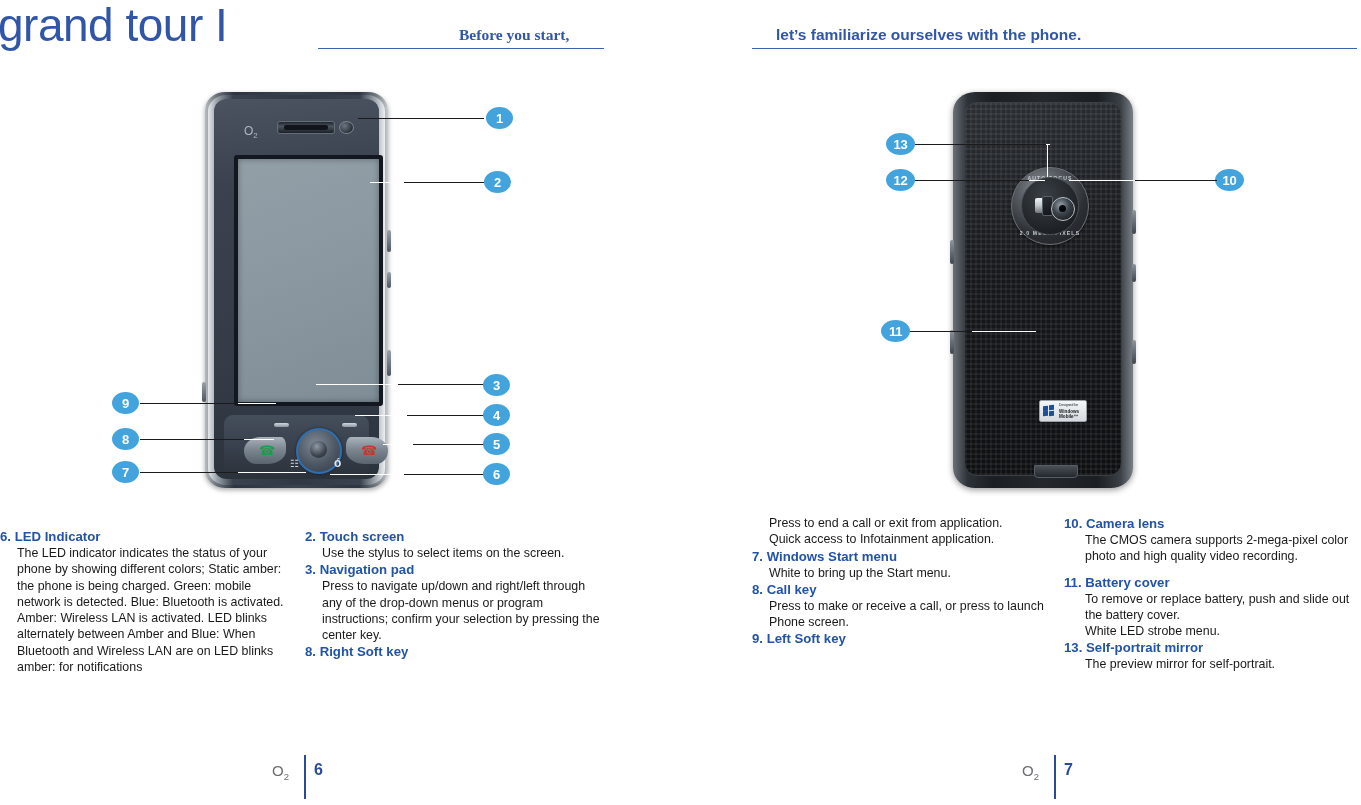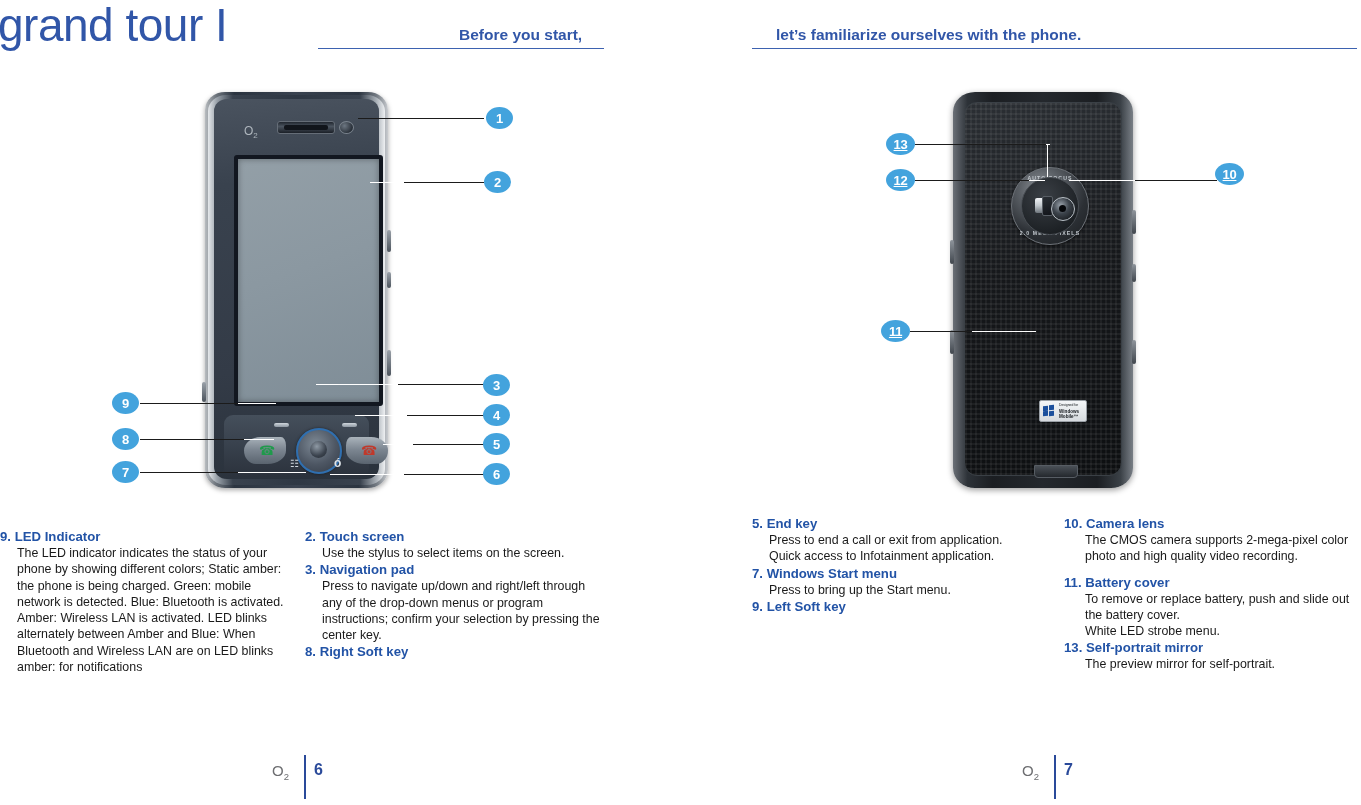--- a/index.html
+++ b/index.html
@@ -17,21 +17,21 @@
     font-size:46px;color:#3156a8;font-weight:400;letter-spacing:-0.5px;
     white-space:nowrap;
   }
   .hdr-rule{position:absolute;height:0;border-top:1.6px solid #3d62b0;}
   .rule-a{left:318px;top:48px;width:286px;}
   .rule-b{left:752px;top:48px;width:605px;}
   .hdr-sub{
     position:absolute;font-size:15.5px;font-weight:bold;color:#3156a8;
     white-space:nowrap;
   }
-  .sub-a{left:459px;top:26px;}
+  .sub-a{left:459px;top:26px;font-family:Liberation Serif, serif;}
   .sub-b{left:752px;top:26px;margin-left:24px;}
 
   
   .txtcol{position:absolute;font-size:12.4px;line-height:16.4px;color:#1a1a1a;}
   .entry{margin:0 0 0 0;}
   .entry h4{
     margin:0;font-size:13.2px;font-weight:bold;color:#2253a6;
     line-height:17px;letter-spacing:0px;
   }
   .entry p{
@@ -64,21 +64,21 @@
   .foot-l{left:272px;}
   .foot-r{left:1022px;}
 
   
   .badge{
     position:absolute;width:27px;height:22px;border-radius:50%;
     background:#43a3dd;color:#ffffff;font-size:13px;font-weight:bold;
     display:flex;align-items:center;justify-content:center;
     line-height:1;letter-spacing:-0.3px;
   }
-  .badge.wide{width:29px;text-decoration:underline;}
+  .badge.wide{width:29px;}
   .lead{position:absolute;height:0;border-top:1.7px solid #1b1b1b;}
   .lead-w{position:absolute;height:0;border-top:1.7px solid #ffffff;}
 
   
   .phone-front{
     position:absolute;left:205px;top:92px;width:183px;height:396px;
   }
   .pf-shell{
     position:absolute;inset:0;border-radius:20px/18px;
     background:linear-gradient(90deg,#b8bcc0 0%,#6d747c 6%,#2b3440 16%,
@@ -379,31 +379,31 @@
 
   <div class="badge wide" style="left:886px;top:133px;">13</div>
   <div class="lead" style="left:915px;top:144px;width:133px;"></div>
   <div class="lead-w" style="left:1046px;top:144px;width:4px;"></div>
   <div class="lead-w" style="left:1047px;top:144px;width:0;height:33px;border-top:0;border-left:1.7px solid #ffffff;"></div>
 
   <div class="badge wide" style="left:886px;top:169px;">12</div>
   <div class="lead" style="left:915px;top:180px;width:116px;"></div>
   <div class="lead-w" style="left:1029px;top:180px;width:16px;"></div>
 
-  <div class="badge wide" style="left:1215px;top:163px;">10</div>
+  <div class="badge wide" style="left:1215px;top:169px;">10</div>
   <div class="lead" style="left:1133px;top:180px;width:84px;"></div>
   <div class="lead-w" style="left:1069px;top:180px;width:66px;"></div>
 
   <div class="badge wide" style="left:881px;top:320px;">11</div>
   <div class="lead" style="left:910px;top:331px;width:64px;"></div>
   <div class="lead-w" style="left:972px;top:331px;width:64px;"></div>
 
   <div class="txtcol col1">
     <div class="entry">
-      <h4>9. LED Indicator</h4>
+      <h4>6. LED Indicator</h4>
       <p>The LED indicator indicates the status of your phone by showing different colors; Static amber: the phone is being charged.
 Green: mobile network is detected.
 Blue: Bluetooth is activated.
 Amber: Wireless LAN is activated.
 LED blinks alternately between Amber and Blue: When Bluetooth and Wireless LAN are on LED blinks amber: for notifications</p>
     </div>
   </div>
 
   <div class="txtcol col2">
     <div class="entry">
@@ -414,29 +414,32 @@
       <h4>3. Navigation pad</h4>
       <p>Press to navigate up/down and right/left through any of the drop-down menus or program instructions; confirm your selection by pressing the center key.</p>
     </div>
     <div class="entry">
       <h4>8. Right Soft key</h4>
     </div>
   </div>
 
   <div class="txtcol col3">
     <div class="entry">
-      <h4>5. End key</h4>
       <p>Press to end a call or exit from application.</p>
     </div>
     <div class="entry">
       <p>Quick access to Infotainment application.</p>
     </div>
     <div class="entry">
       <h4>7. Windows Start menu</h4>
-      <p>Press to bring up the Start menu.</p>
+      <p>White to bring up the Start menu.</p>
+    </div>
+    <div class="entry">
+      <h4>8. Call key</h4>
+      <p>Press to make or receive a call, or press to launch Phone screen.</p>
     </div>
     <div class="entry">
       <h4>9. Left Soft key</h4>
     </div>
   </div>
 
   <div class="txtcol col4">
     <div class="entry wide">
       <h4>10. Camera lens</h4>
       <p>The CMOS camera supports 2-mega-pixel color photo and high quality video recording.</p>

